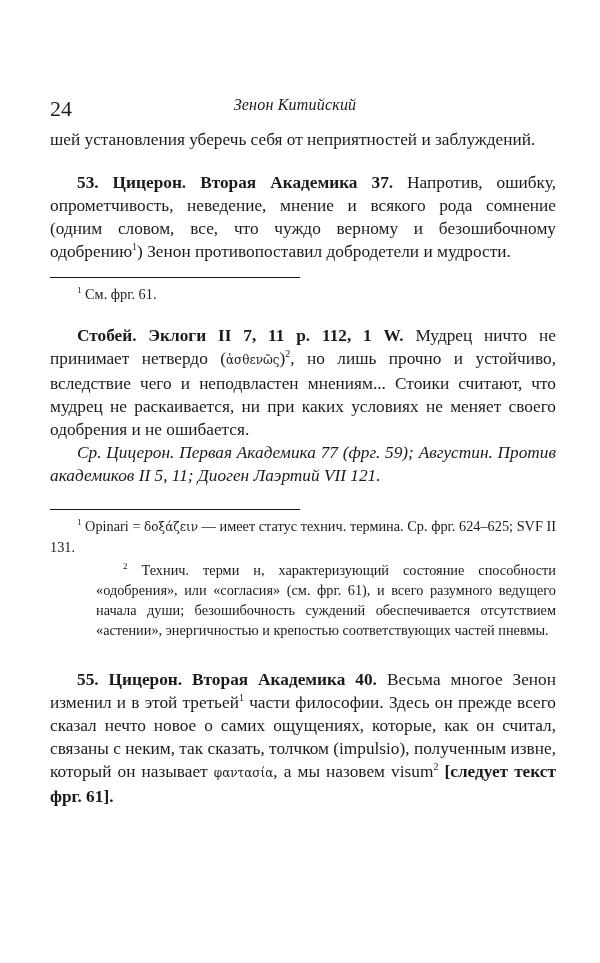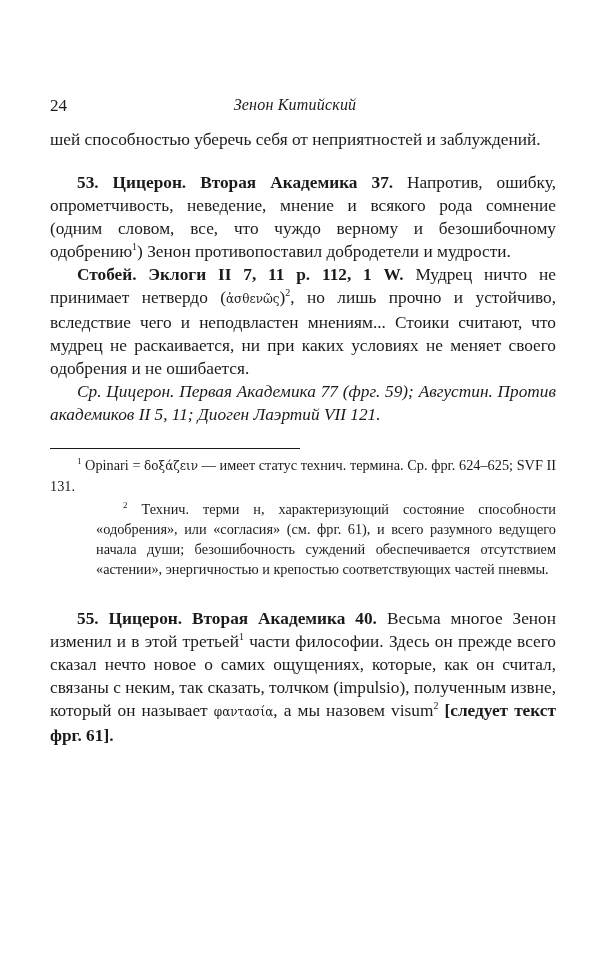--- a/index.html
+++ b/index.html
@@ -23,21 +23,21 @@
     }
     .running-head {
       position: relative;
       height: 24px;
       font-size: 16px;
     }
     .page-number {
       position: absolute;
       left: 0;
       top: 0;
-      font-size: 17px;
+      font-size: 22px;
     }
     .running-title {
       position: absolute;
       left: 0;
       right: 16px;
       top: 0;
       text-align: center;
       font-style: italic;
       font-size: 16px;
       letter-spacing: 0.2px;
@@ -106,27 +106,33 @@
 
 <div class="page">
 
   <div class="running-head">
     <span class="page-number">24</span>
     <span class="running-title">Зенон Китийский</span>
   </div>
 
   <div class="body-text" style="margin-top:8px;">
 
-    <p class="para">шей способностью уберечь себя от неприятностей и заблуждений.</p>
+    <p class="para">шей установления уберечь себя от неприятностей и заблуждений.</p>
 
     <p class="para indent fragment" style="margin-top:20px;">
       <b>53. Цицерон. Вторая Академика 37.</b><span> Напротив, ошибку, опрометчивость, неведение, мнение и всякого рода сомнение (одним словом, все, что чуждо верному и безошибочному одобрению</span><sup>1</sup><span>) Зенон противопоставил добродетели и мудрости.</span>
     </p>
   </div>
 
+  <div class="fn-block-1">
+    <div class="fn-rule"></div>
+    <div class="footnotes">
+      <p class="footnote"><sup>1</sup><span> См. фрг. 61.</span></p>
+    </div>
+  </div>
 
   <div class="body-text">
 
     <p class="para indent">
       <b>Стобей. Эклоги II 7, 11 р. 112, 1 W.</b><span> Мудрец ничто не принимает нетвердо (</span><span class="greek">ἀσθενῶς</span><span>)</span><sup>2</sup><span>, но лишь прочно и устойчиво, вследствие чего и неподвластен мнениям... Стоики считают, что мудрец не раскаивается, ни при каких условиях не меняет своего одобрения и не ошибается.</span>
     </p>
     <p class="compare">Ср. Цицерон. Первая Академика 77 (фрг. 59); Августин. Против академиков II 5, 11; Диоген Лаэртий VII 121.</p>
   </div>
 
   <div class="fn-block-2">

